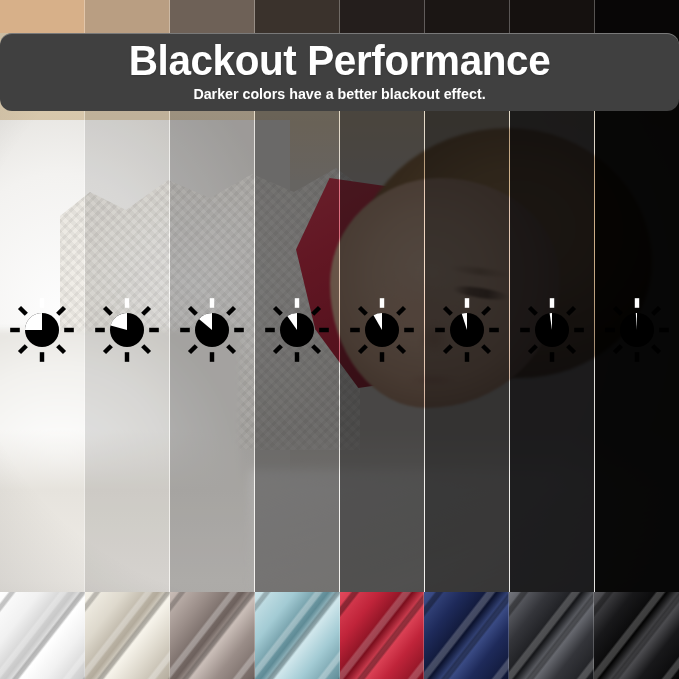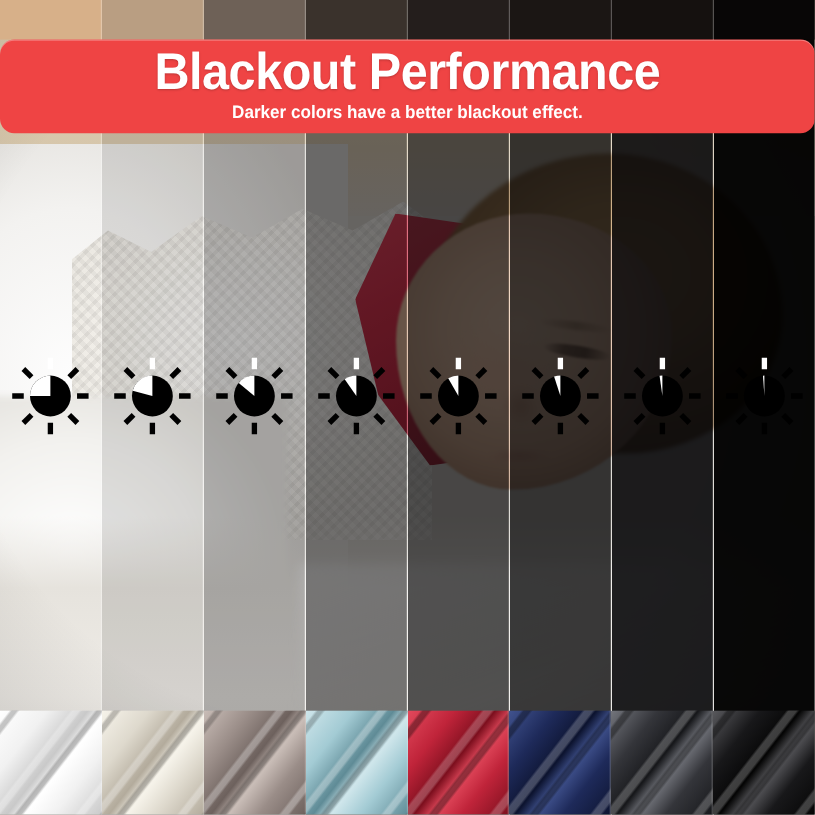--- a/index.html
+++ b/index.html
@@ -297,21 +297,21 @@
       <div class="tstrip-c" style="background: rgb(215, 176, 137);"></div>
       <div class="tstrip-c" style="background: rgb(185, 158, 130);"></div>
       <div class="tstrip-c" style="background: rgb(110, 97, 87);"></div>
       <div class="tstrip-c" style="background: rgb(58, 50, 44);"></div>
       <div class="tstrip-c" style="background: rgb(36, 30, 28);"></div>
       <div class="tstrip-c" style="background: rgb(27, 22, 20);"></div>
       <div class="tstrip-c" style="background: rgb(21, 17, 15);"></div>
       <div class="tstrip-c" style="background: rgb(8, 6, 6);"></div>
     </div>
 
-  <div class="banner" style="background: #ef4444; border-radius: 12px;">
+  <div class="banner" style="background: #404040; border-radius: 12px;">
     <div class="banner-title">Blackout Performance</div>
     <div class="banner-sub">Darker colors have a better blackout effect.</div>
   </div>
 
   <div class="swatches" id="swatches">
       <div class="sw">
         <div class="sw-fab" style="background: linear-gradient(128deg, rgb(255, 255, 255) 0%, rgb(241, 241, 241) 26%, rgb(201, 201, 201) 48%, rgb(255, 255, 255) 58%, rgb(241, 241, 241) 74%, rgb(201, 201, 201) 100%);"></div>
         <div class="sw-sheen"></div>
         <div class="sw-edge"></div>
       </div>

